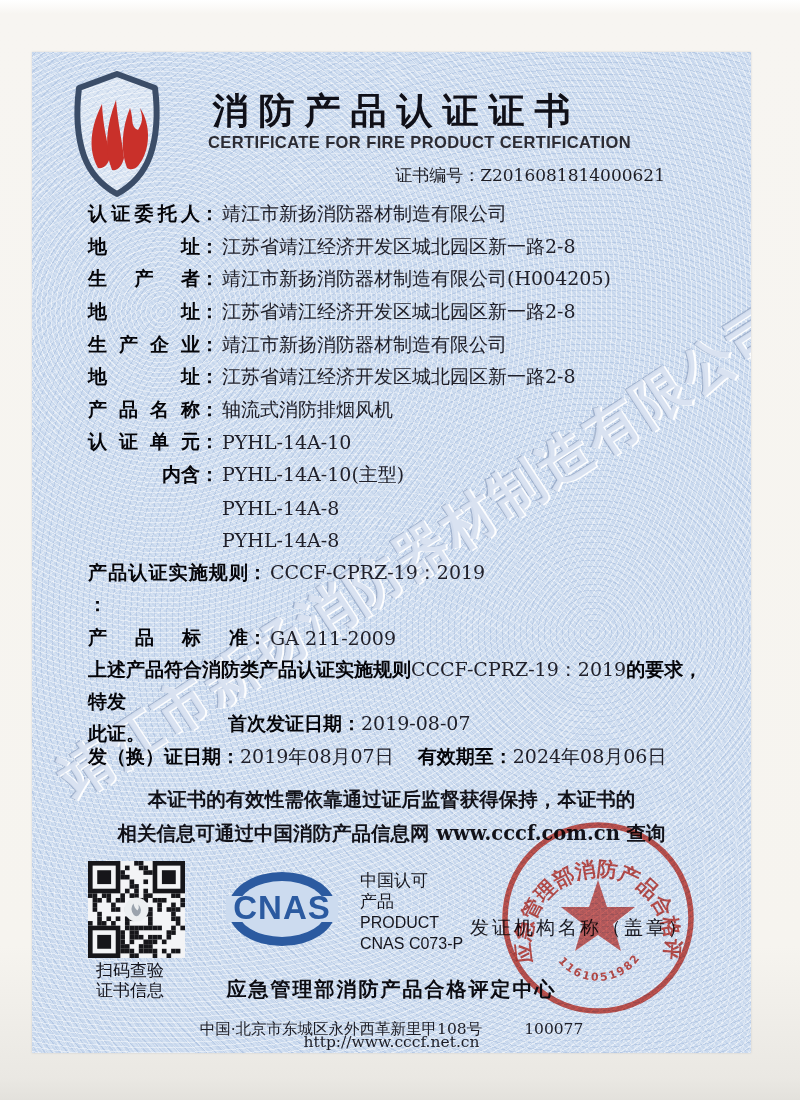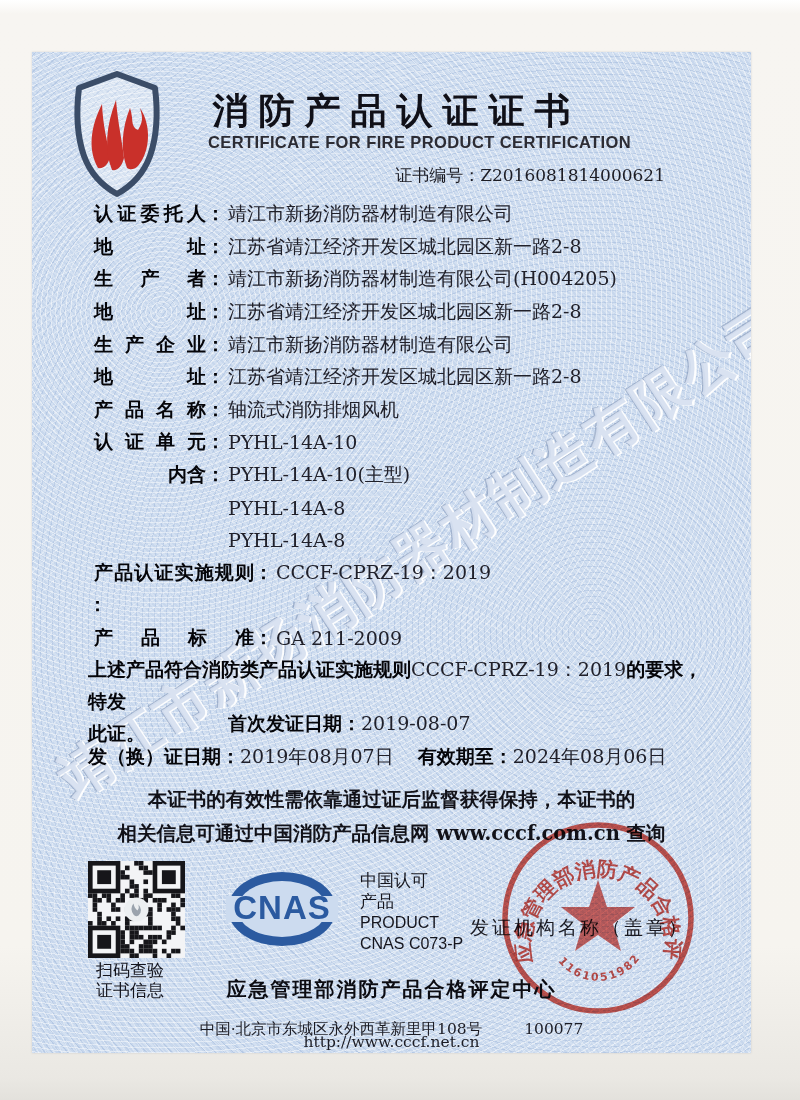--- a/index.html
+++ b/index.html
@@ -39,21 +39,21 @@
     position:absolute;left:0;top:81px;width:100%;text-align:center;
     font-size:16.5px;font-weight:600;letter-spacing:.4px;color:#2c2c34;margin-left:28px;
   }
   .certno{
     position:absolute;right:86px;top:112px;
     font-family:"DejaVu Serif", serif;font-size:17px;color:#1c1c24;
   }
   
   .fields{position:absolute;left:56px;top:146px;width:620px;}
   .row{display:flex;align-items:center;height:32.6px;}
-  .lab{font-weight:700;color:#050509;font-size:19px;flex:none;margin-left:6px;}
+  .lab{font-weight:700;color:#050509;font-size:19px;flex:none;}
   .jl{width:112px;text-align:justify;text-align-last:justify;}
   .lb{width:160px;text-align:justify;text-align-last:justify;}
   .ra{width:112px;text-align:right;text-align-last:right;}
   .col{font-weight:700;color:#050509;font-size:19px;width:16px;flex:none;}
   .hid{visibility:hidden;}
   .val{font-family:"DejaVu Serif", serif;font-size:19px;color:#20202a;margin-left:6px;white-space:nowrap;}
   
   .statement{position:absolute;left:56px;top:601px;width:620px;font-size:19px;line-height:32px;color:#050509;}
   .statement .b{font-weight:700;}
   .statement .r{font-family:"DejaVu Serif", serif;font-weight:400;color:#20202a;}

